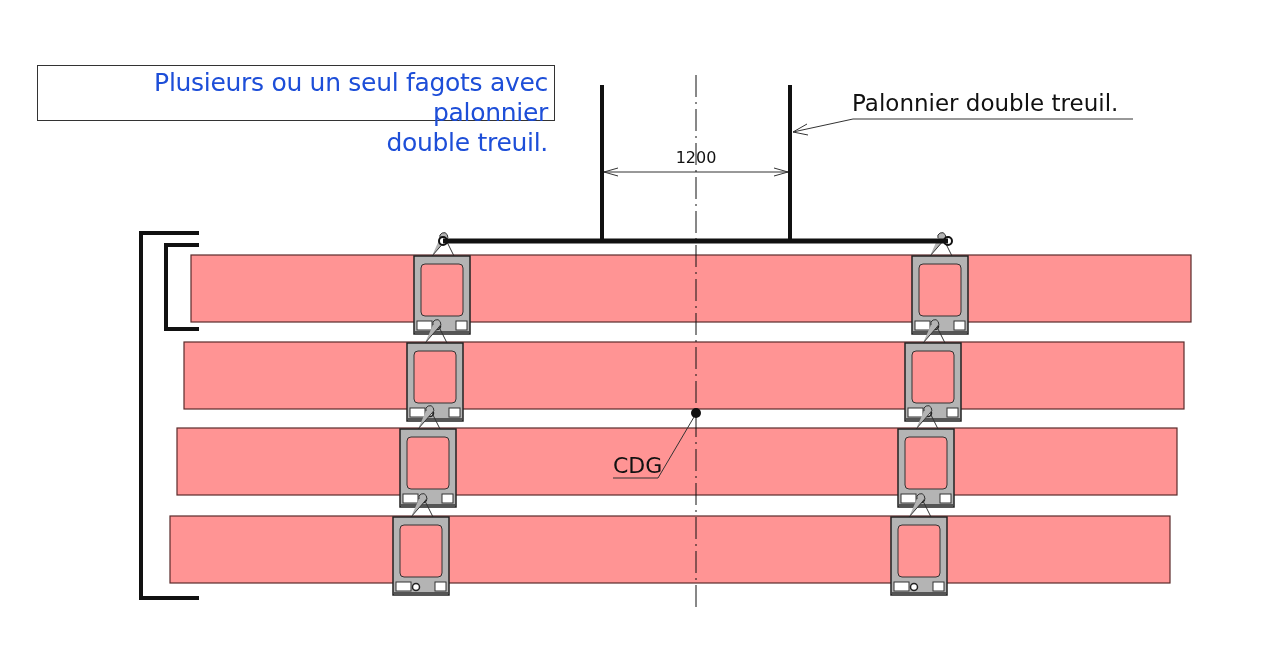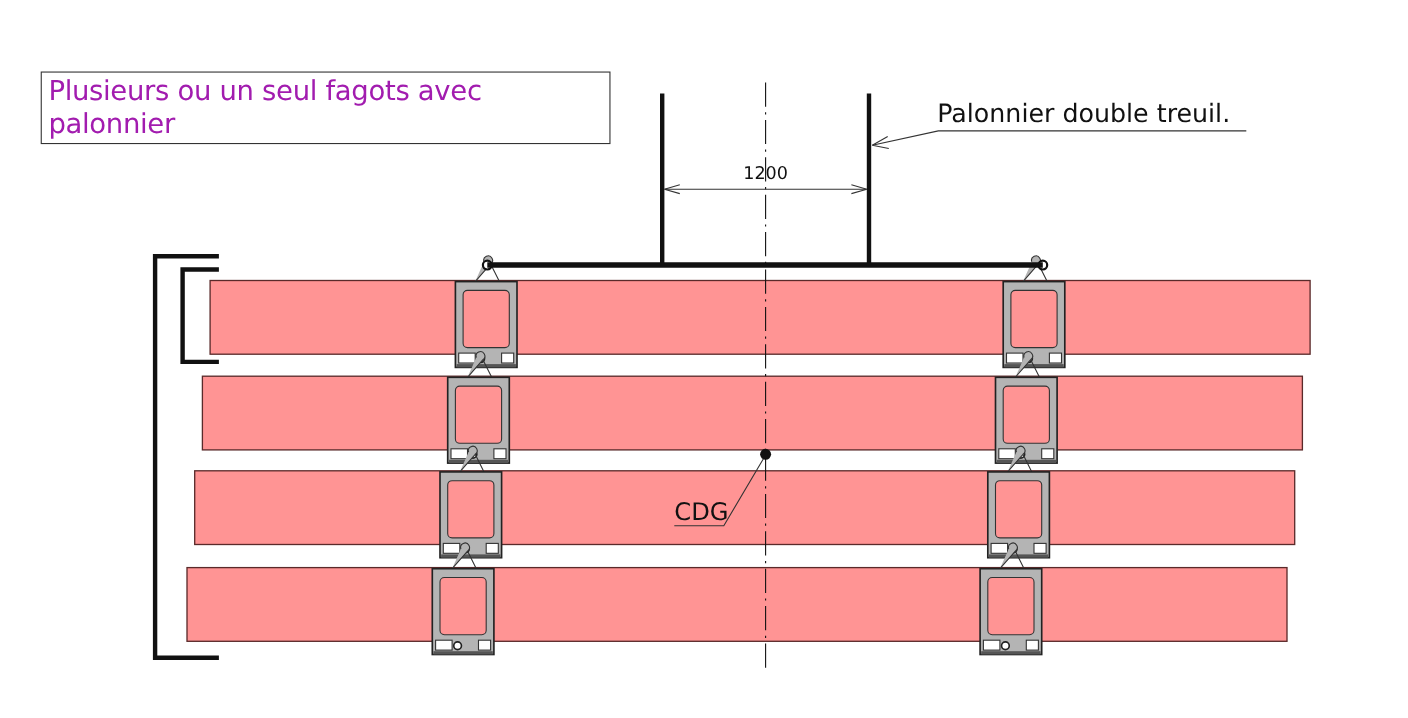--- a/index.html
+++ b/index.html
@@ -1,28 +1,29 @@
 <!DOCTYPE html>
 <html><head>
 <meta charset="utf-8">
 <style>
   html, body { margin:0; padding:0; background:#ffffff; }
   body { width:1280px; height:653px; position:relative; overflow:hidden;
          font-family:"DejaVu Sans", sans-serif; }
   #drawing { position:absolute; left:0; top:0; }
-  .title-box { position:absolute; left:37px; top:65px; width:518px; height:66px;
+  .title-box { position:absolute; left:37px; top:65px; width:518px; height:56px;
     border:1.5px solid #333; background:#fff; box-sizing:border-box;
-    padding:2px 6px; font-size:25px; line-height:30px; color:#a21caf; letter-spacing:-0.3px; }
+    padding:2px 6px; font-size:25px; line-height:30px; color:#1d4ed8; letter-spacing:-0.3px;text-align:right; }
   .lbl { font-family:"DejaVu Sans", sans-serif; fill:#111; }
 </style>
 </head>
 <body>
 
 <div class="title-box">
   <div>Plusieurs ou un seul fagots avec palonnier</div>
+  <div>double treuil.</div>
 </div>
 
 <svg id="drawing" width="1280" height="653" viewBox="0 0 1280 653">
 
   <path d="M199,233 H141 V598 H199" fill="none" stroke="#111" stroke-width="4"></path>
   <path d="M199,245 H166 V329 H199" fill="none" stroke="#111" stroke-width="4"></path>
 
   <g id="bundles">
       <rect x="191" y="255" width="1000" height="67" fill="#ff9494" stroke="#5a2a2a" stroke-width="1.2"></rect>
       <rect x="184" y="342" width="1000" height="67" fill="#ff9494" stroke="#5a2a2a" stroke-width="1.2"></rect>

